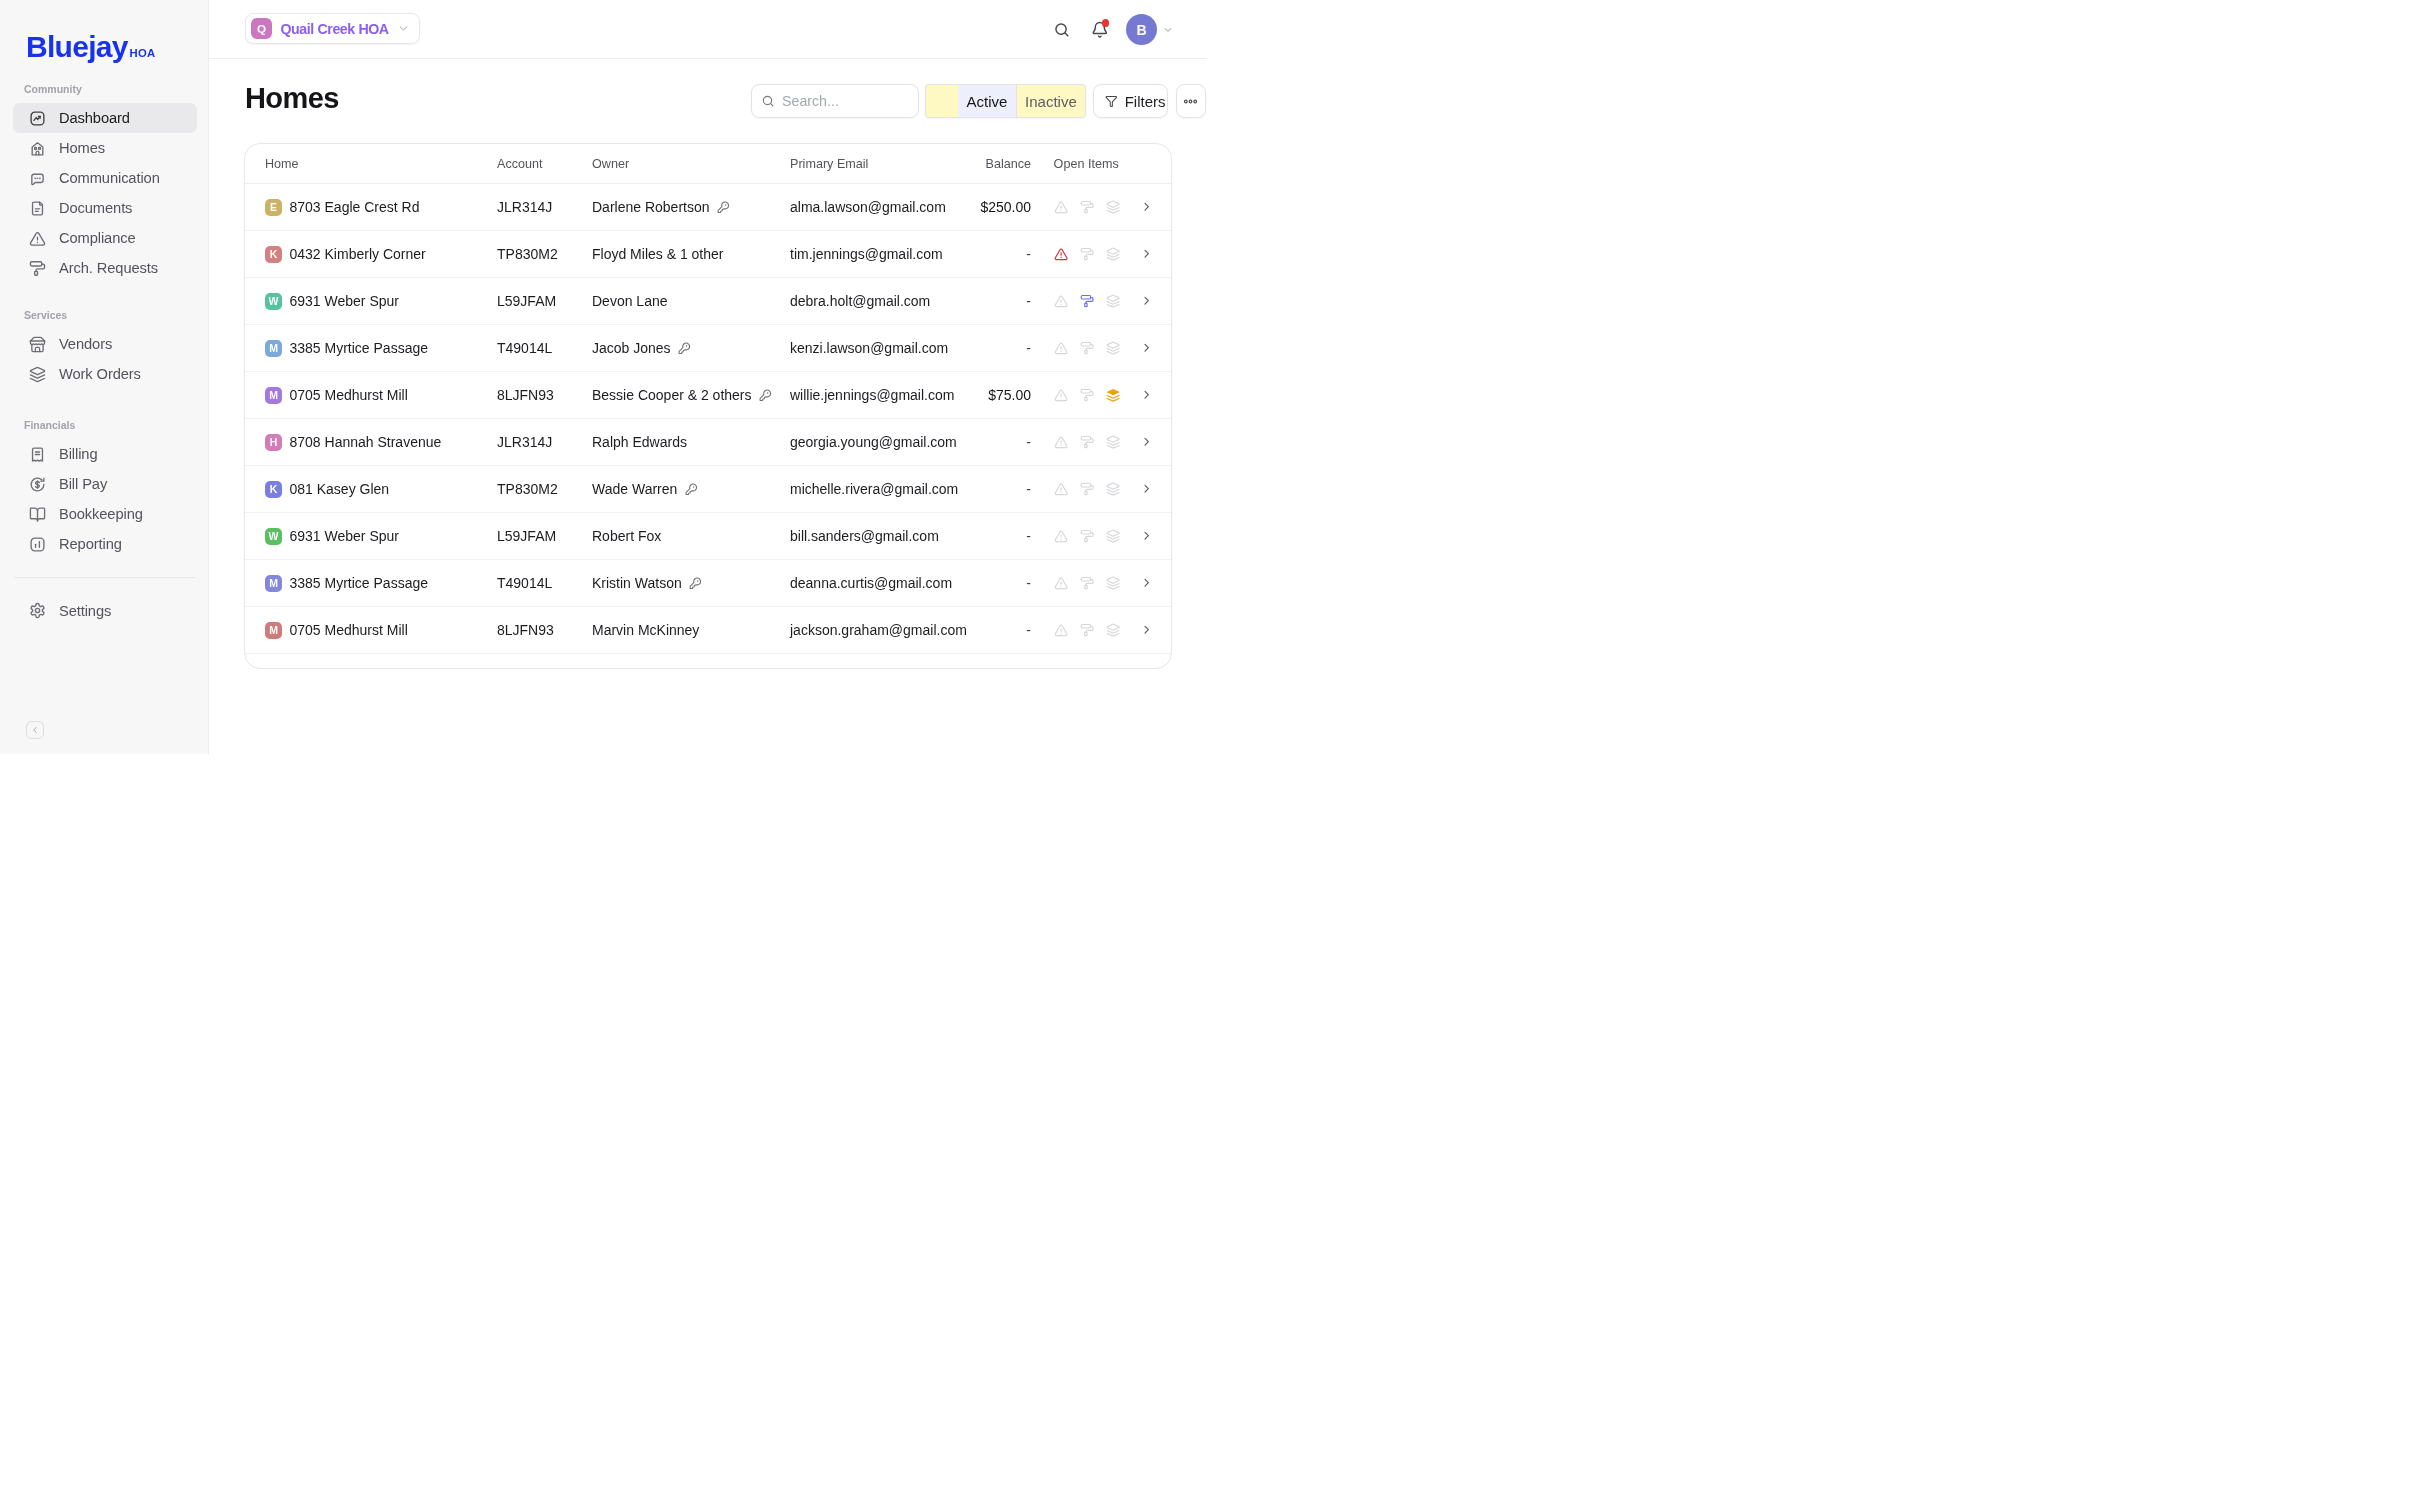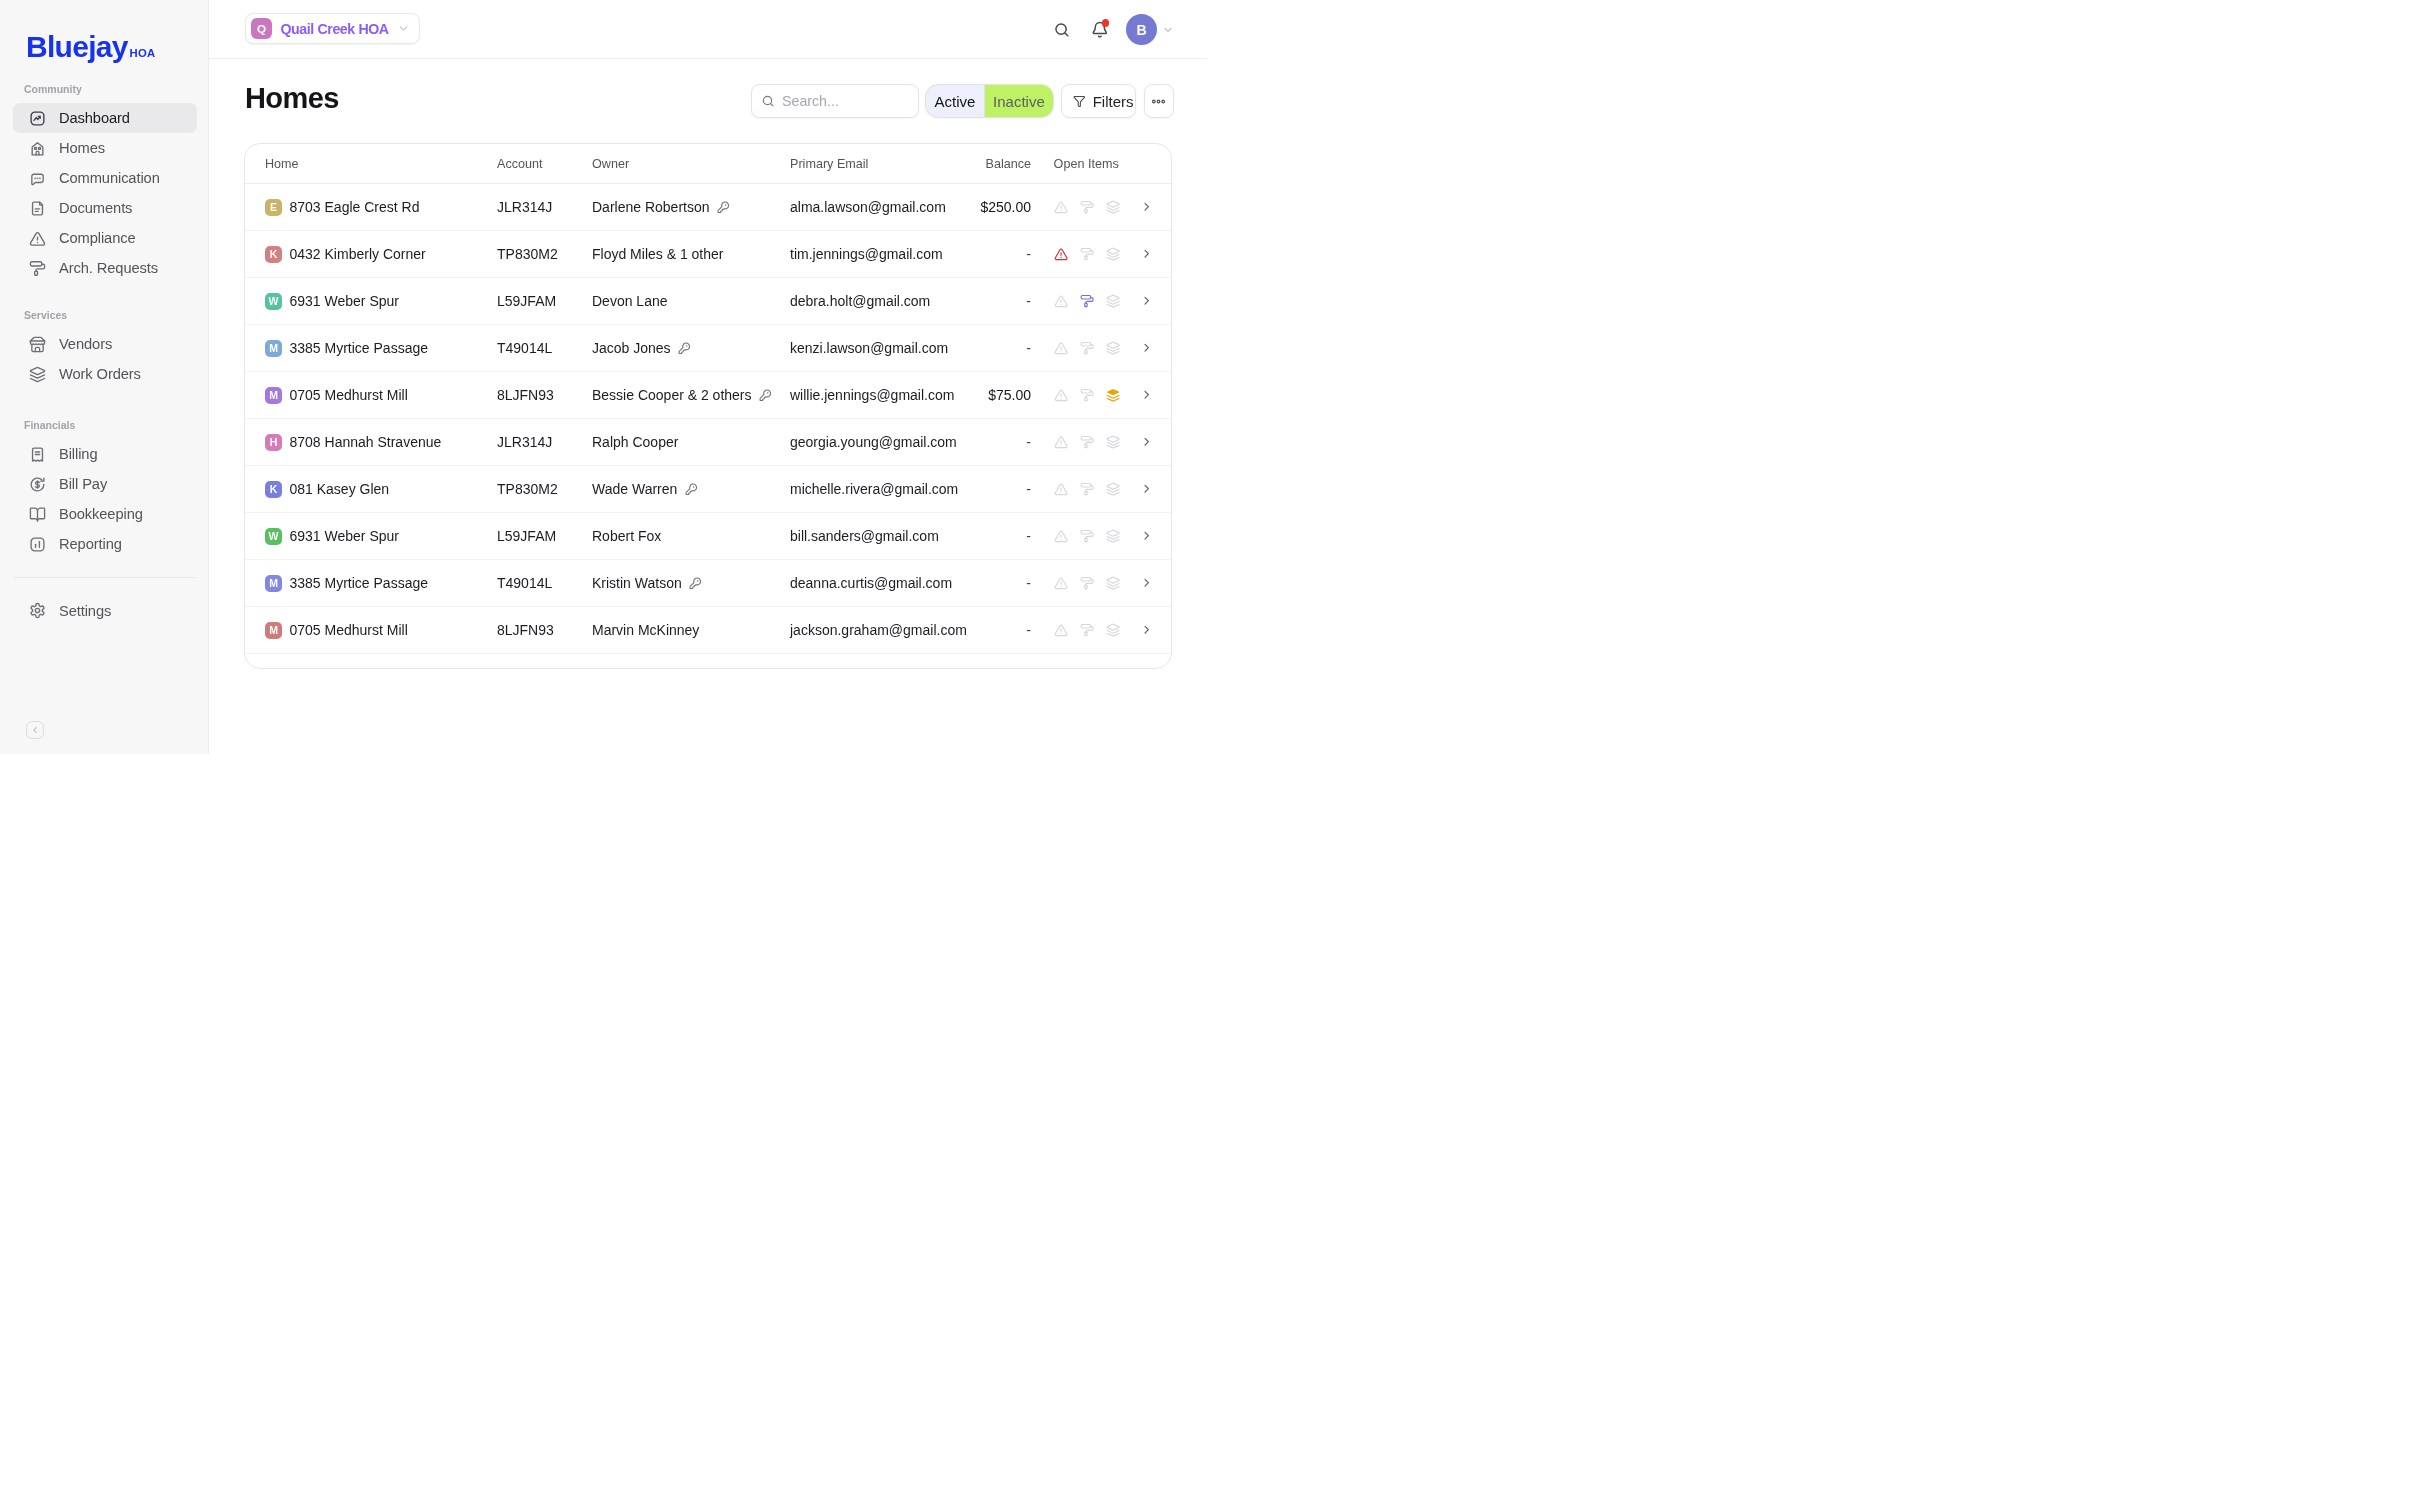--- a/index.html
+++ b/index.html
@@ -47,21 +47,21 @@
   .user-avatar { margin-left:17.6px; width:31px; height:31px; border-radius:50%; color:#fff; font-size:14.2px; font-weight:700; display:flex; align-items:center; justify-content:center; cursor:pointer; }
   .user-chev { margin-left:5.9px; width:10px; height:10px; color:#808089; cursor:pointer; }
 
   
   .page-title { position:absolute; left:245px; top:82px; font-size:29px; font-weight:700; letter-spacing:-0.6px; color:#151519; }
   .toolbar { position:absolute; left:751px; top:84px; height:34px; display:flex; align-items:stretch; }
   .search-box { width:168px; border:0.8px solid #e3e3e7; border-radius:8.4px; background:#fff; display:flex; align-items:center; padding-left:9.2px; box-shadow:0 0.8px 1.7px rgba(16,16,24,.04); }
   .search-box .s-icon { width:14.2px; height:14.2px; color:#77777f; }
   .search-box input { border:none; outline:none; background:transparent; margin-left:6.7px; width:126px; font-family:inherit; font-size:14.2px; color:#1c1c21; }
   .search-box input::placeholder { color:#a4a7ae; }
-  .segmented { margin-left:5.9px; display:flex; border:0.8px solid #e3e3e7; border-radius:13px; overflow:hidden; background:#bef264; box-shadow:0 0.8px 1.7px rgba(16,16,24,.04); }
+  .segmented { margin-left:5.9px; display:flex; border:0.8px solid #e3e3e7; border-radius:4px; overflow:hidden; background:#fef9c3; box-shadow:0 0.8px 1.7px rgba(16,16,24,.04);padding-left:32px; }
   .segment { display:flex; align-items:center; justify-content:center; font-size:15px; cursor:pointer; }
   .segment.sel { background:#edeffc; color:#141419; border-right:0.8px solid #e3e3e7; width:59px; font-weight:400; }
   .segment.unsel { color:#5d5d64; width:68px; }
   .filters-btn { margin-left:7.5px; width:75px; border:0.8px solid #e3e3e7; border-radius:8.4px; background:#fff; display:flex; align-items:center; padding-left:11px; cursor:pointer; box-shadow:0 0.8px 1.7px rgba(16,16,24,.04); }
   .filters-btn .f-icon { width:12.6px; height:12.6px; color:#47474d; }
   .filters-btn .f-label { margin-left:6.7px; font-size:15px; color:#1f1f24; }
   .more-btn { margin-left:7.5px; width:30px; border:0.8px solid #e3e3e7; border-radius:8.4px; background:#fff; display:flex; align-items:center; justify-content:center; cursor:pointer; box-shadow:0 0.8px 1.7px rgba(16,16,24,.04); }
   .more-btn .m-icon { width:15px; height:15px; color:#515157; }
 
   
@@ -575,21 +575,21 @@
           </span>
   </div>
 
   <div class="trow">
     <div class="c-home">
       <span class="avatar" style="background: rgb(212, 124, 186);">H</span>
       <span class="home-name">8708 Hannah Stravenue</span>
     </div>
     <div class="c-account">JLR314J</div>
     <div class="c-owner">
-      <span class="owner-name">Ralph Cooper</span>
+      <span class="owner-name">Ralph Edwards</span>
 
     </div>
     <div class="c-email">georgia.young@gmail.com</div>
     <div class="c-balance empty">-</div>
     <div class="c-open">
       <span class="oi">
               <svg viewBox="0 0 24 24" fill="none" stroke="currentColor" stroke-width="2" stroke-linecap="round" stroke-linejoin="round" style="width:100%;height:100%">
                 <path d="M21.7 18.3 13.8 4.7a2.1 2.1 0 0 0-3.6 0L2.3 18.3A2 2 0 0 0 4 21.3h16a2 2 0 0 0 1.7-3Z"></path>
                 <path d="M12 10v4"></path>
                 <path d="M12 17.6h.01"></path>

